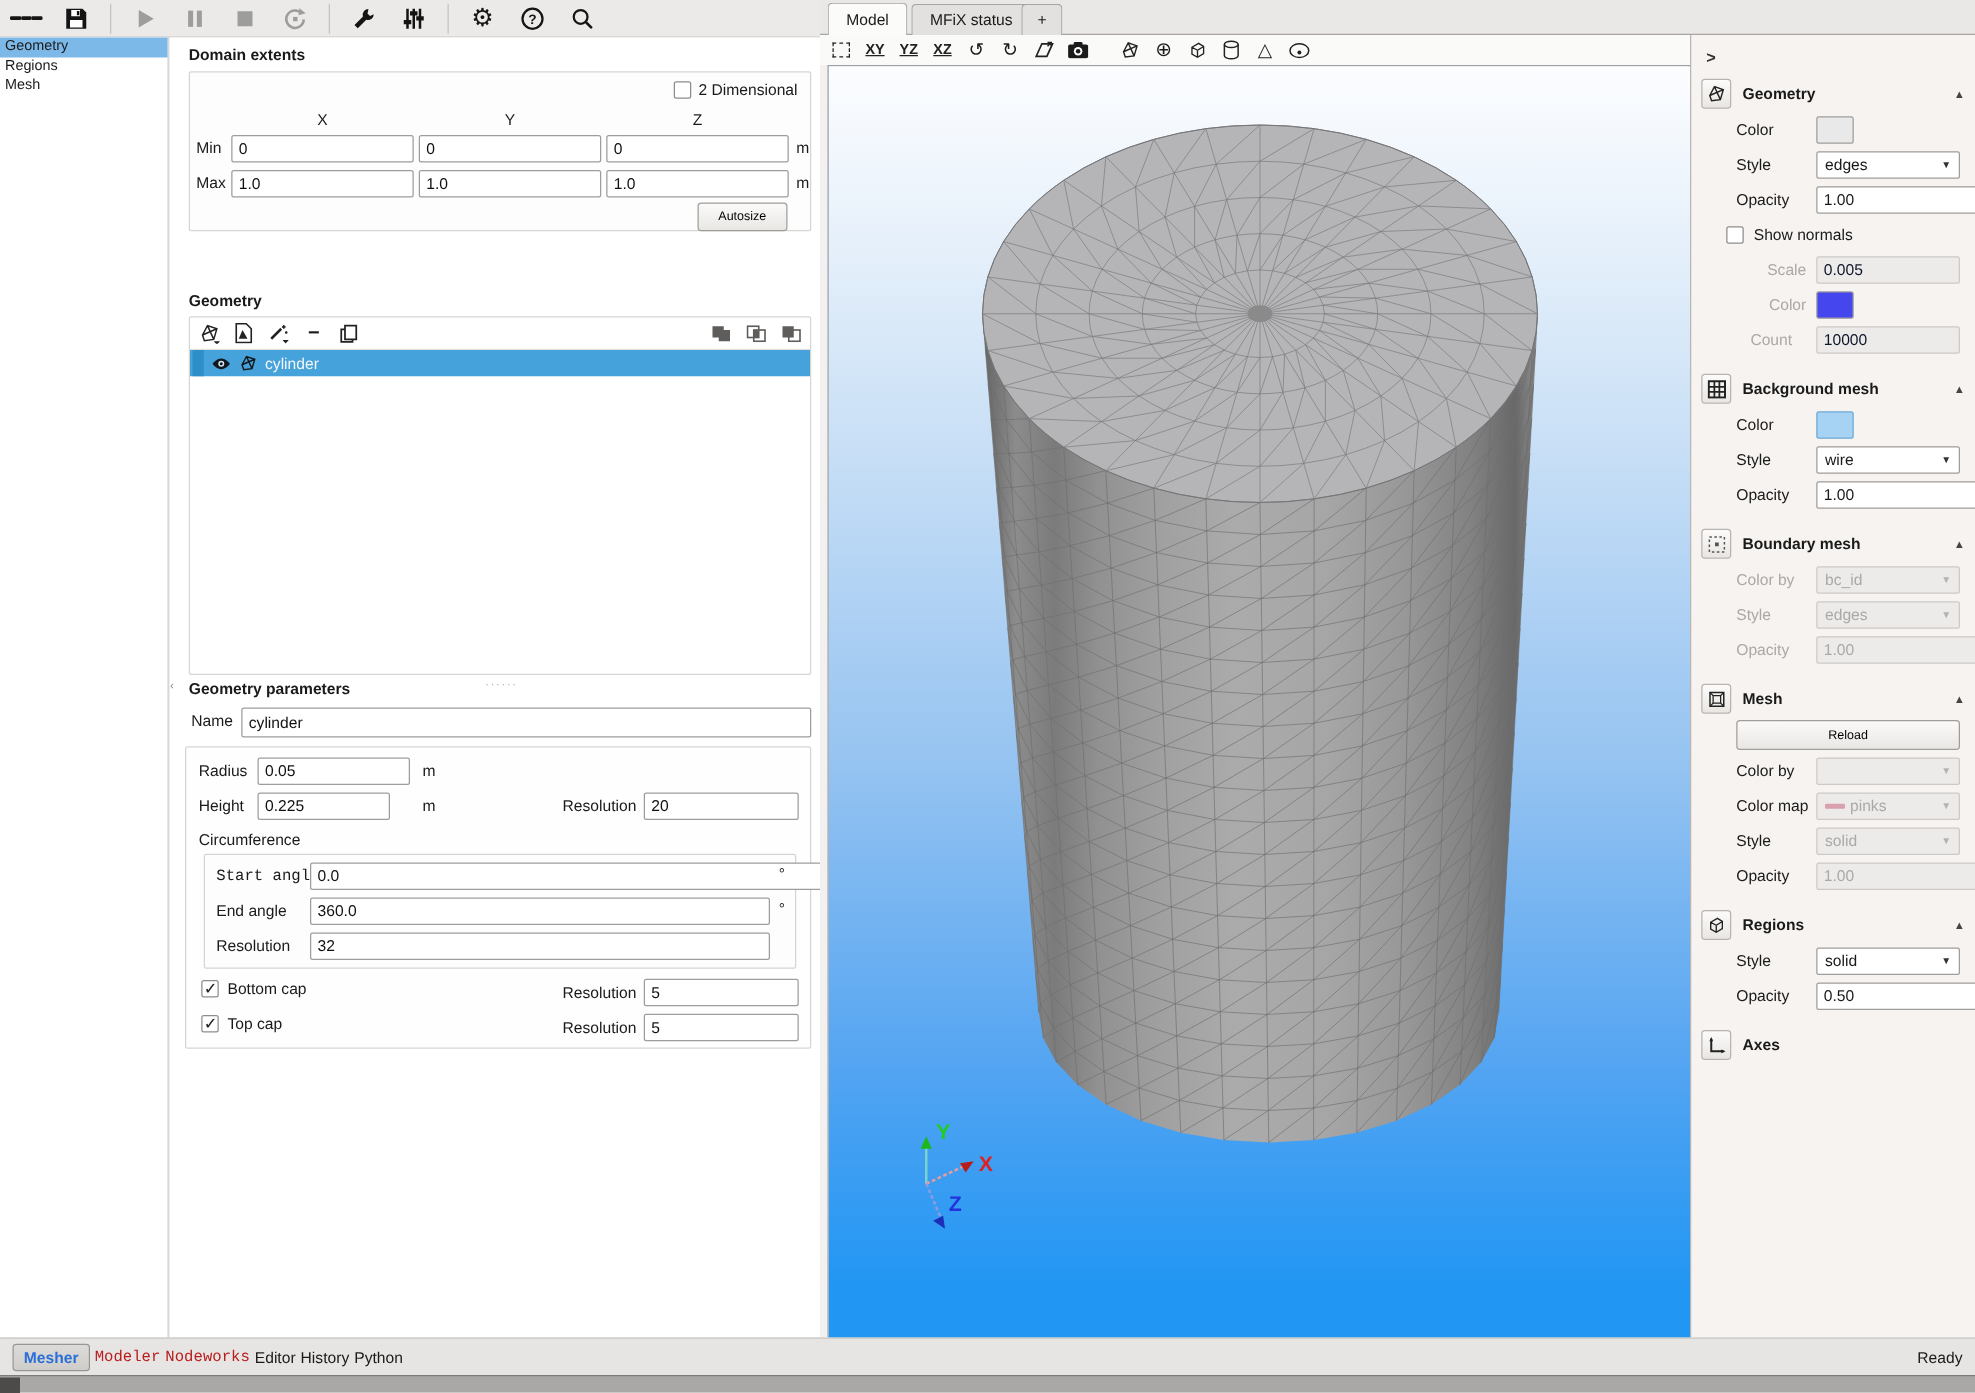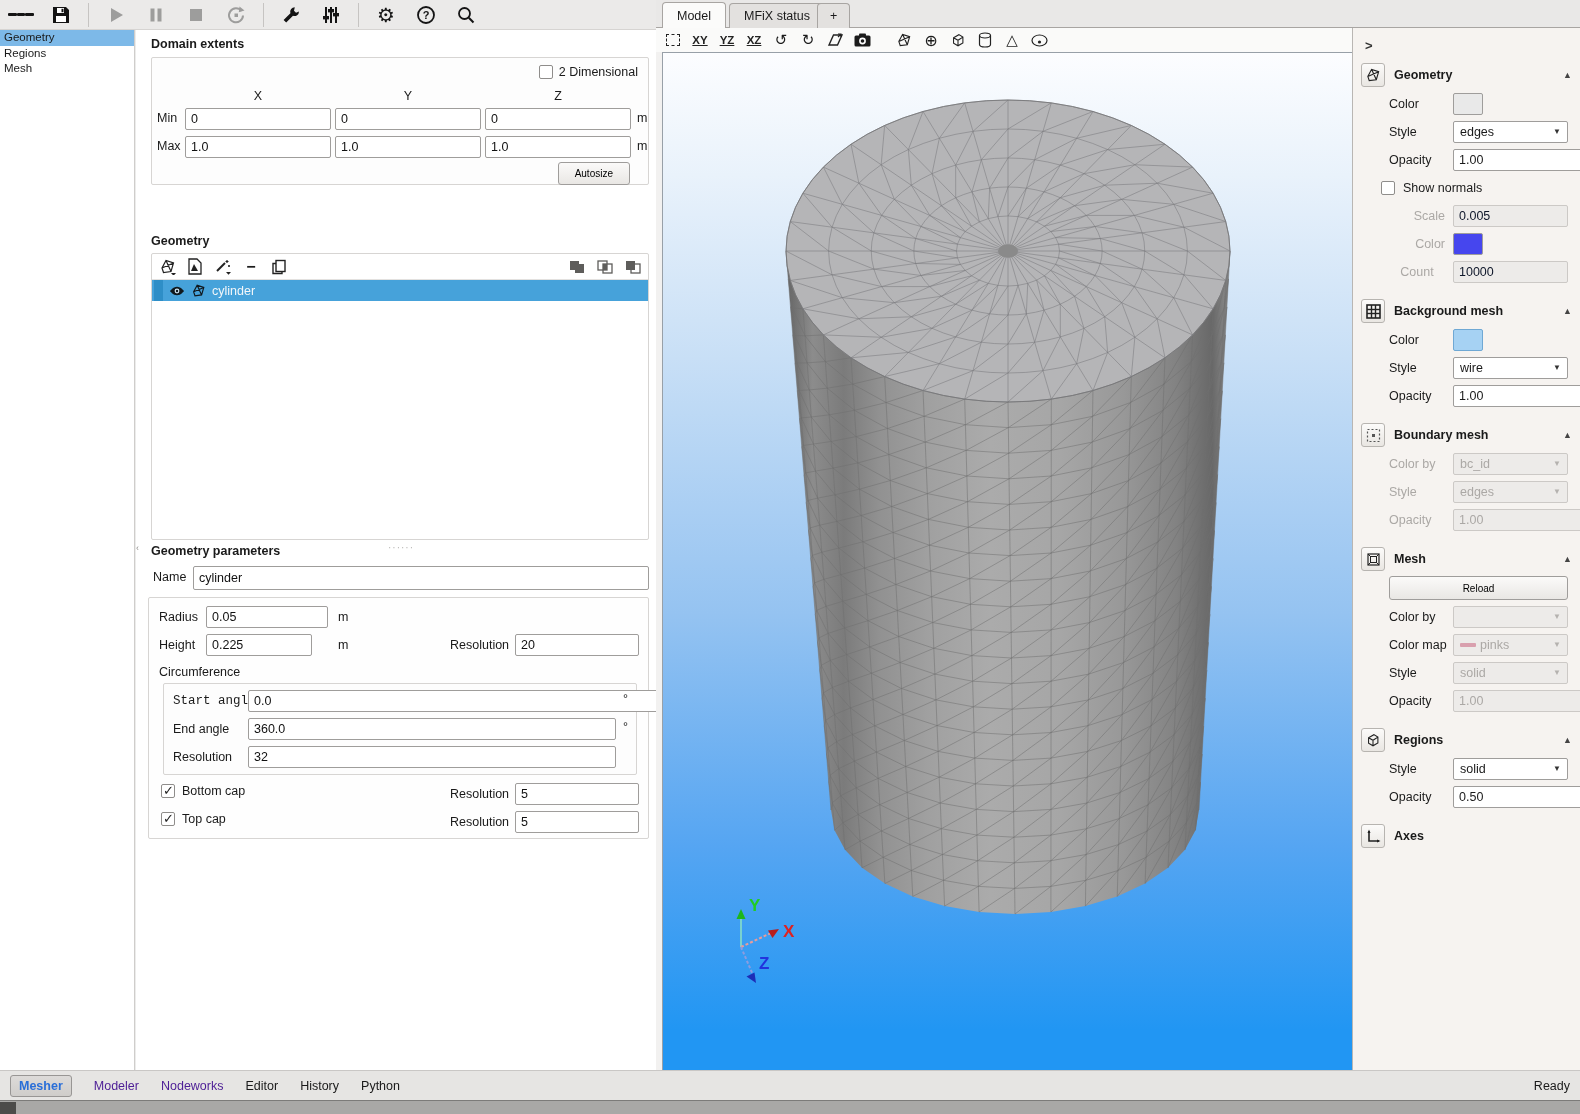--- a/index.html
+++ b/index.html
@@ -63,24 +63,24 @@
   .dd .arr { margin-left:auto; font-size:8px; color:#333; }
   .dd.dis { background:#edebe9; color:#aba8a5; border-color:#ccc9c6; }
   .dd.dis .arr { color:#b5b2af; }
   .spin { flex:1; height:22px; background:#fff; border:1px solid #9f9d9b; border-radius:2px; display:flex; }
   .spin input { border:none; outline:none; flex:1; min-width:0; padding:0 5px; font-size:12.5px; font-family:inherit; background:transparent; color:inherit; }
   .spin.dis { background:#edebe9; color:#aba8a5; border-color:#ccc9c6; }
   .tin.dis { background:#edebe9; color:#0f172a; border-color:#ccc9c6; }
   .mapdash { width:16px; height:4px; background:#d9a0ae; border-radius:1px; }
 
   
-  #statusbar { position:absolute; left:0; top:1070px; width:1580px; height:30px; background:#e6e5e3; border-top:1px solid #c9c7c5; display:flex; align-items:center; padding:0 10px; gap:22px; }
+  #statusbar { position:absolute; left:0; top:1070px; width:1580px; height:30px; background:#e6e5e3; border-top:1px solid #c9c7c5; display:flex; align-items:center; padding:0 10px; gap:4px; }
   .mode { font-size:12.5px; }
   .mode.active { font-weight:bold; color:#2a6fd8; background:linear-gradient(#dddbd9,#cfcdca); border:1px solid #98man?; border:1px solid #989694; border-radius:3px; padding:3px 8px; }
-  .mode.disabled { color:#4c1d95; }
+  .mode.disabled { color:#b91c1c;font-family:Liberation Mono, monospace; }
   #ready { margin-left:auto; font-size:12.5px; }
   #progress-strip { position:absolute; left:0; top:1100px; width:1580px; height:14px; background:#a9a8a6; border-top:1px solid #7c7b79; }
   #progress-chunk { position:absolute; left:0; top:1px; width:16px; height:13px; background:#4c4b49; }
 
   svg.icon { display:block; }
 </style>
 </head>
 <body>
 
 <div id="app-toolbar">

